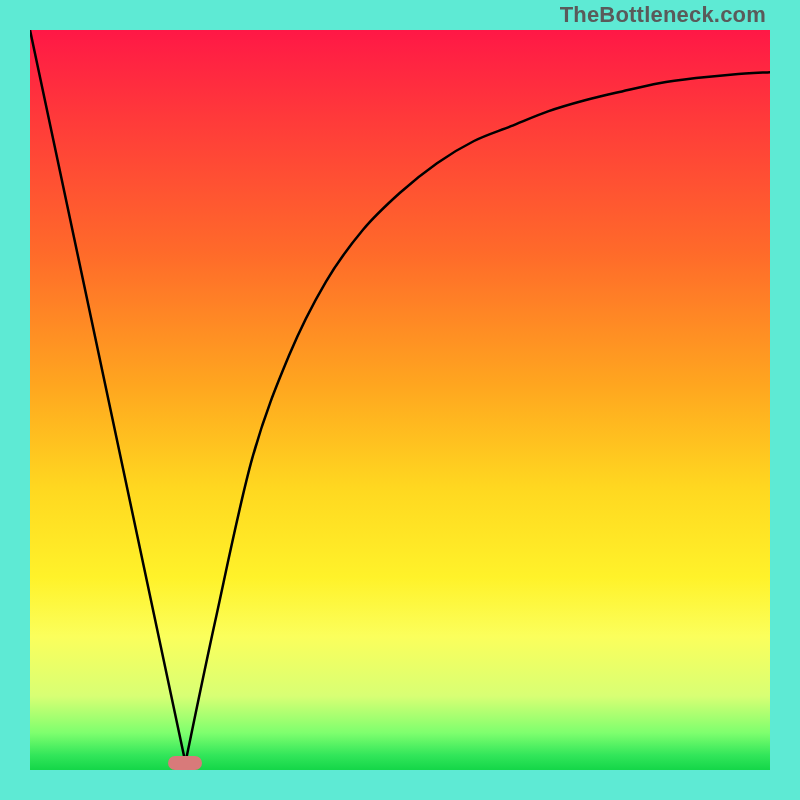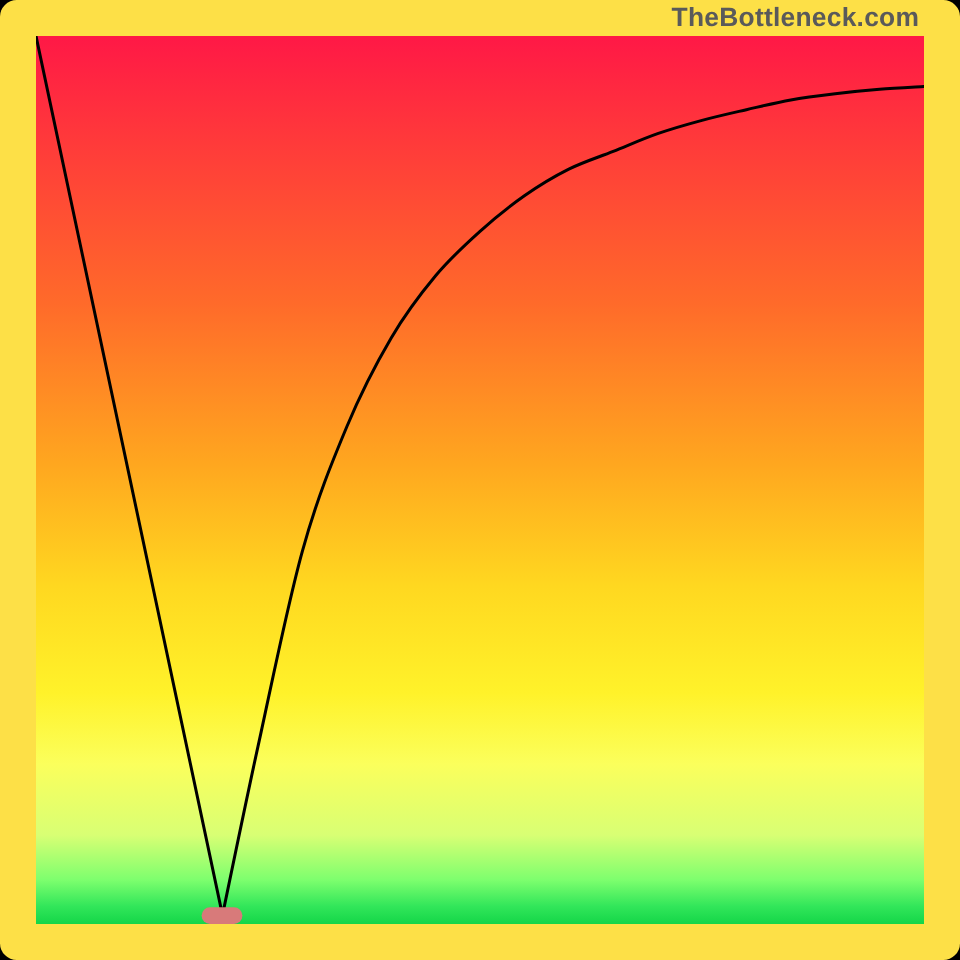--- a/index.html
+++ b/index.html
@@ -8,22 +8,21 @@
     width: 800px;
     height: 800px;
     background: #000;
     overflow: hidden;
     font-family: Arial, Helvetica, sans-serif;
   }
   .frame {
     position: relative;
     width: 800px;
     height: 800px;
-    background: #fde047;
-    border-radius: 14px;
+    background: #5eead4;
   }
   .plot-area {
     position: absolute;
     left: 30px;
     top: 30px;
     width: 740px;
     height: 740px;
     
     background: linear-gradient(
       to bottom,

